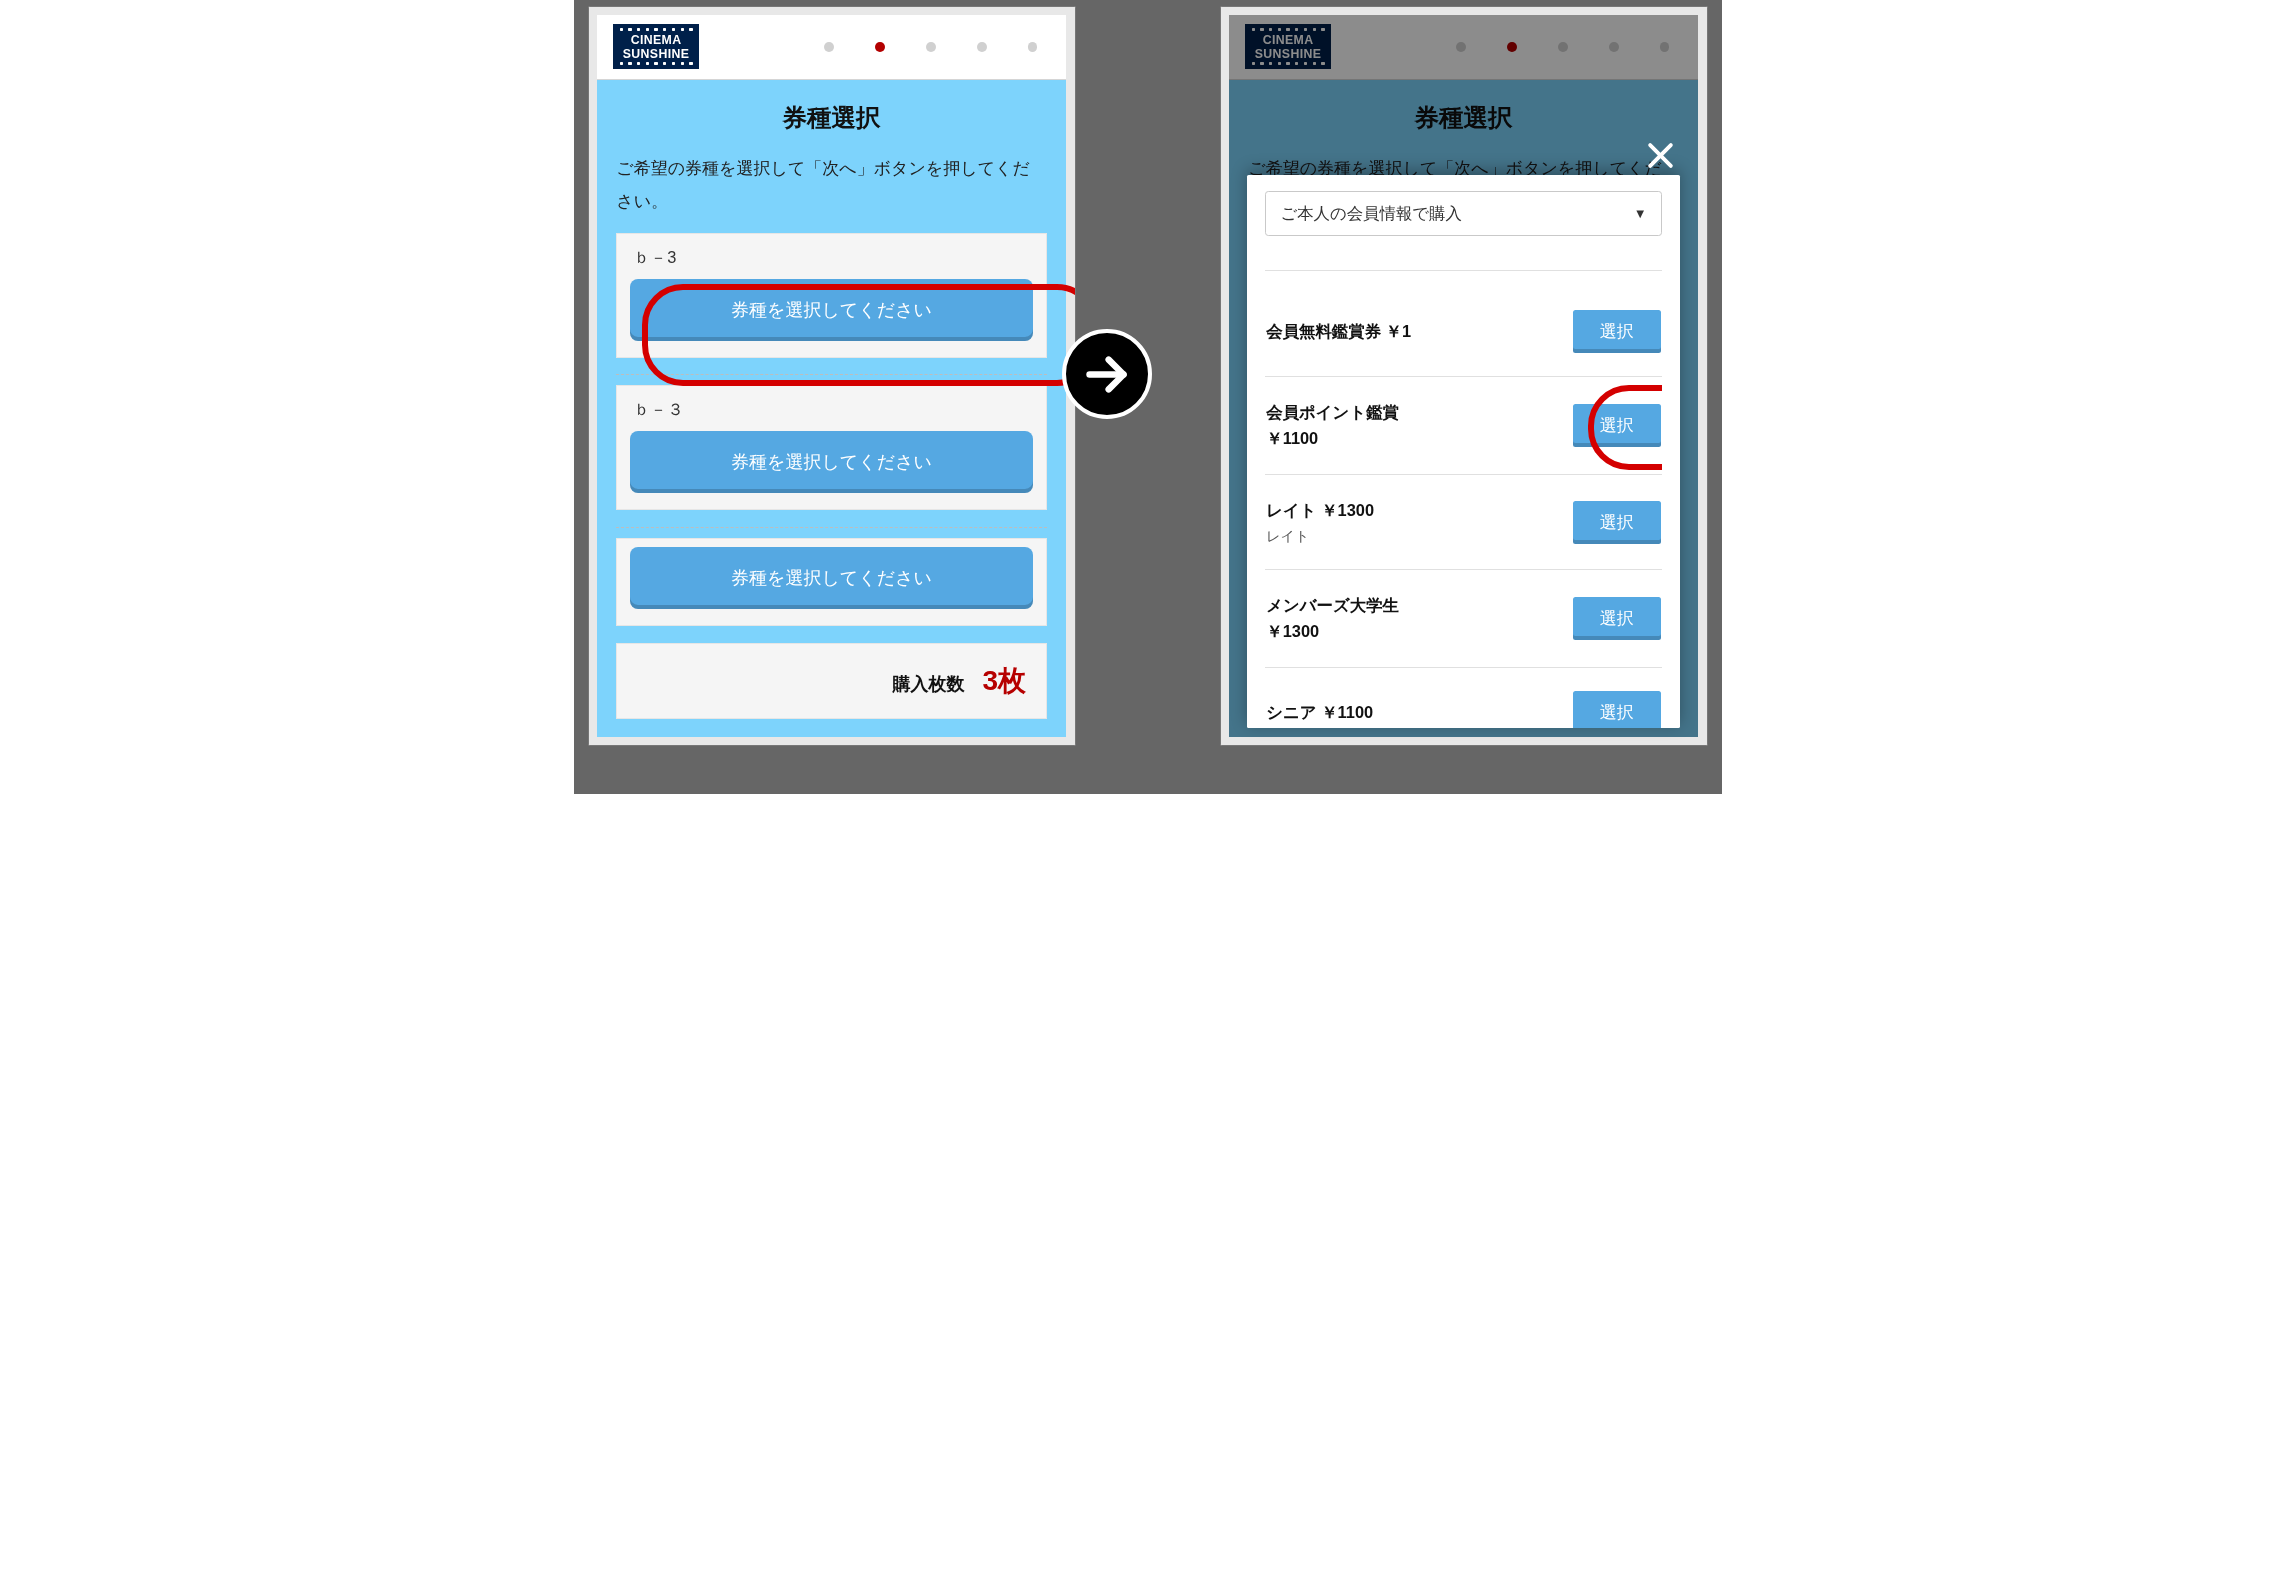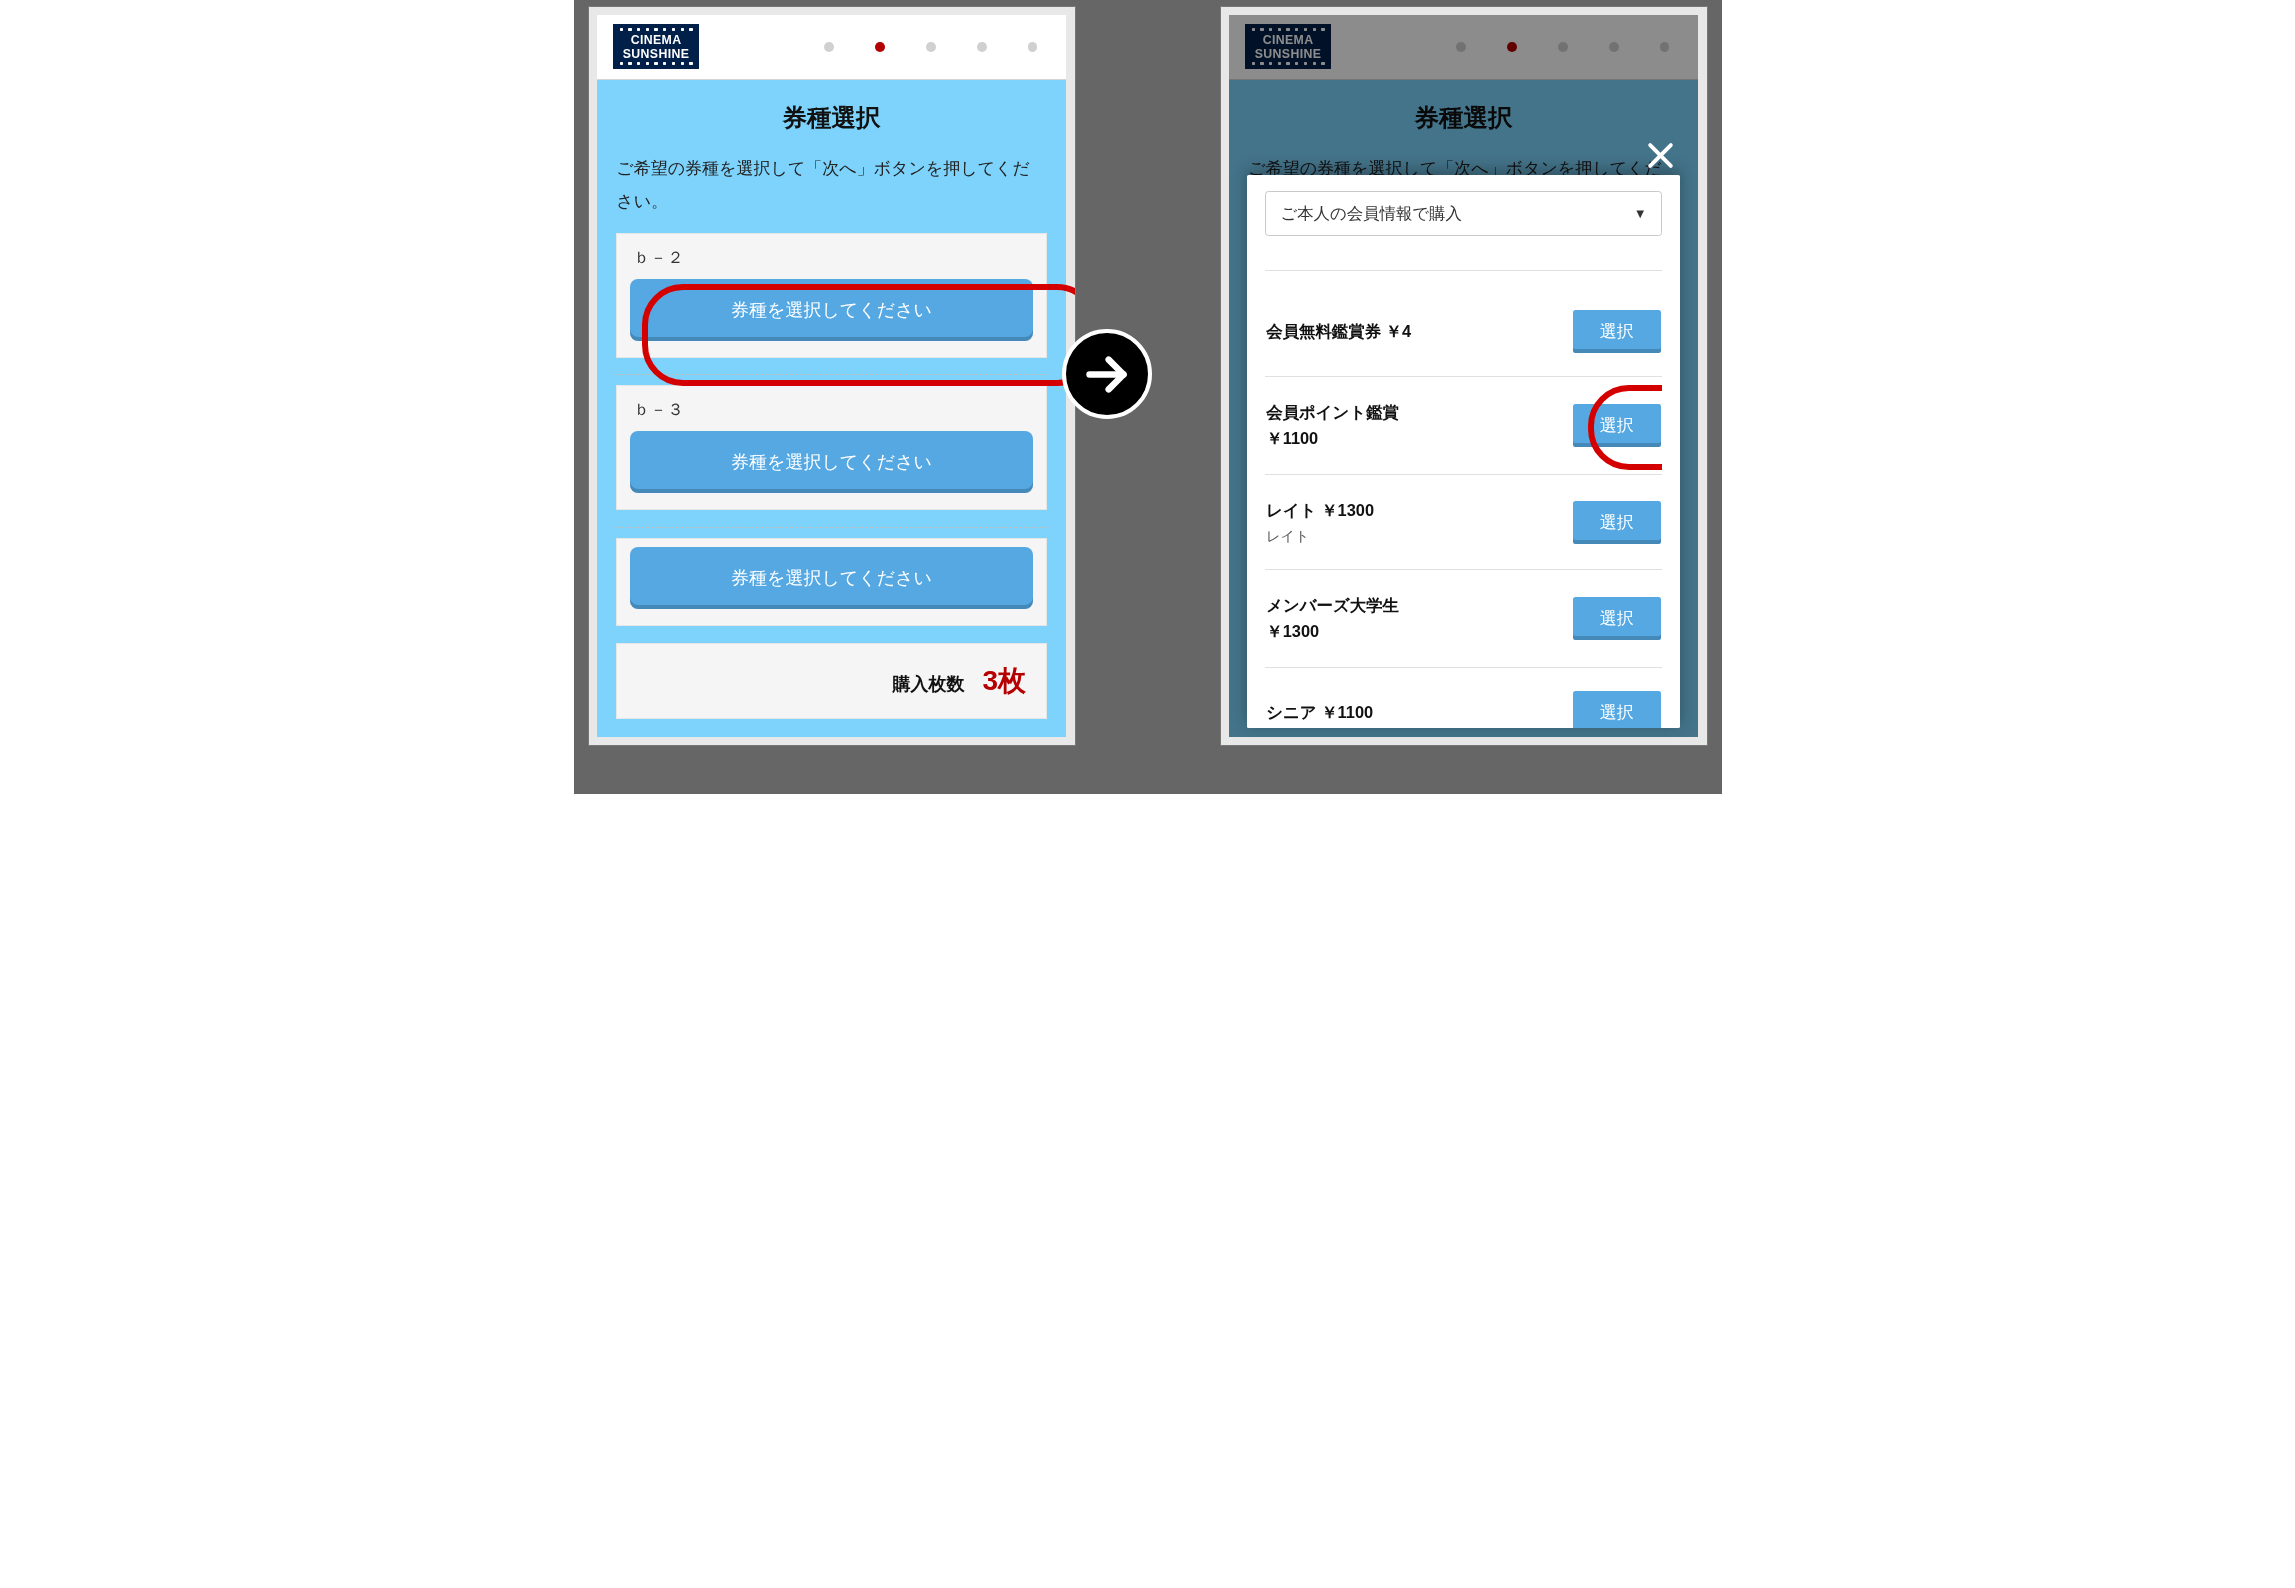--- a/index.html
+++ b/index.html
@@ -186,21 +186,21 @@
           <span class="step"></span>
           <span class="step"></span>
         </div>
       </div>
 
       <div class="section-title">券種選択</div>
       <div class="desc">ご希望の券種を選択して「次へ」ボタンを押してください。</div>
 
       <div class="seat-list">
         <div class="seat-card">
-          <div class="seat-label">ｂ－２</div>
+          <div class="seat-label">ｂ－3</div>
           <button class="big-btn">
             <span>券種を選択してください</span>
           </button>
         </div>
         <hr class="seat-hr">
         <div class="seat-card">
           <div class="seat-label">ｂ－３</div>
           <button class="big-btn">
             <span>券種を選択してください</span>
           </button>
@@ -281,21 +281,21 @@
       <div class="sheet">
         <div class="select-box">
           <span>ご本人の会員情報で購入</span>
           <span class="chev">▼</span>
         </div>
         <hr class="hr">
 
         <div class="sheet-inner">
           <div class="price-row">
             <div class="price-info">
-              <div class="name">会員無料鑑賞券 ￥4</div>
+              <div class="name">会員無料鑑賞券 ￥1</div>
             </div>
             <button class="sel-btn"><span>選択</span></button>
           </div>
 
           <div class="price-row">
             <div class="price-info">
               <div class="name">会員ポイント鑑賞</div>
               <div class="name">￥1100</div>
             </div>
             <button class="sel-btn"><span>選択</span></button>

